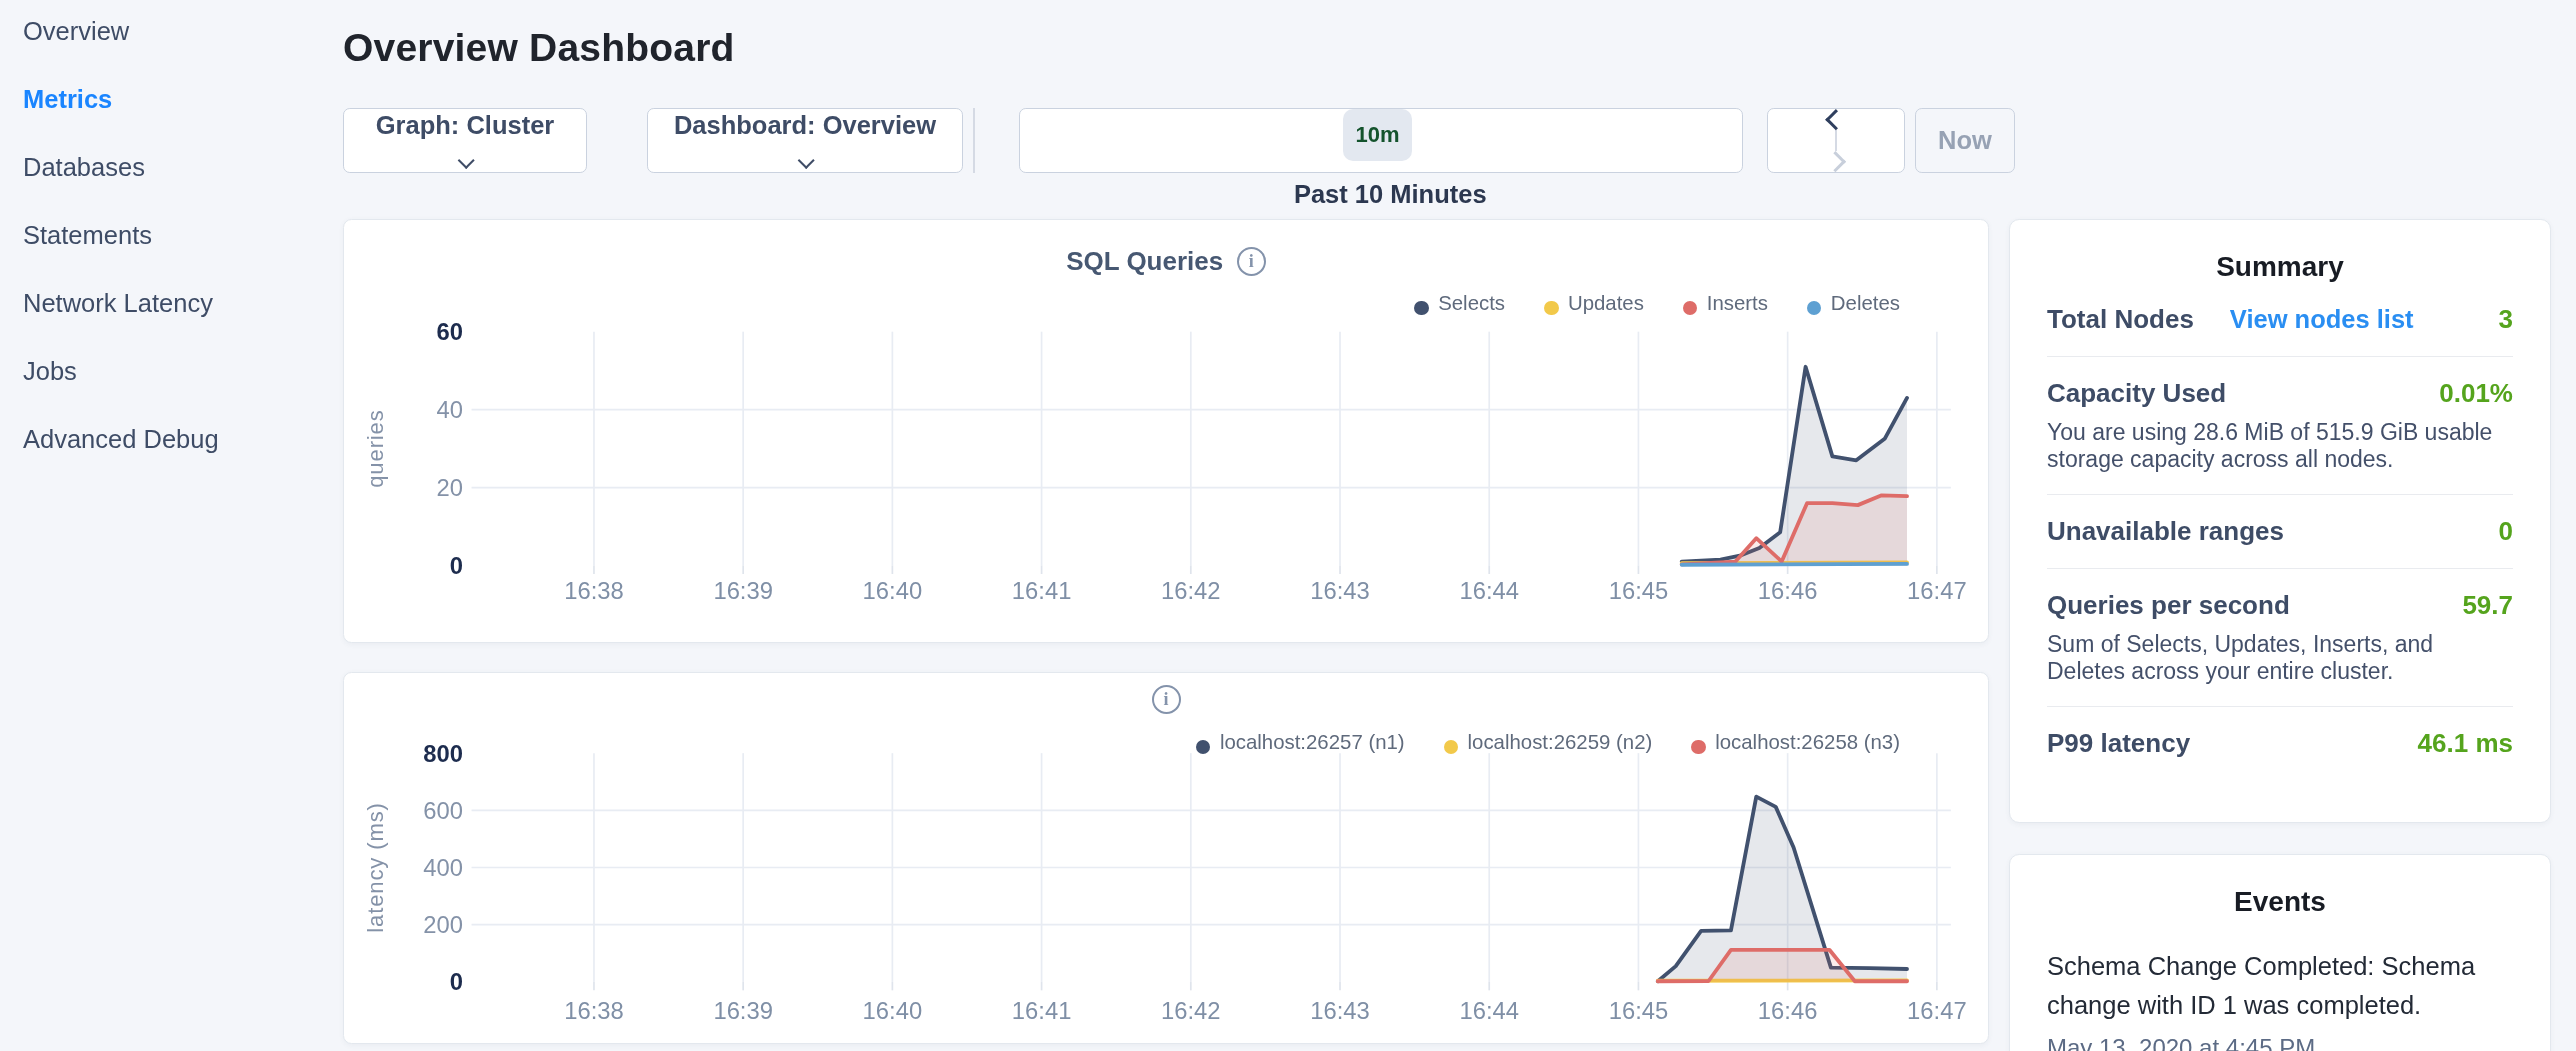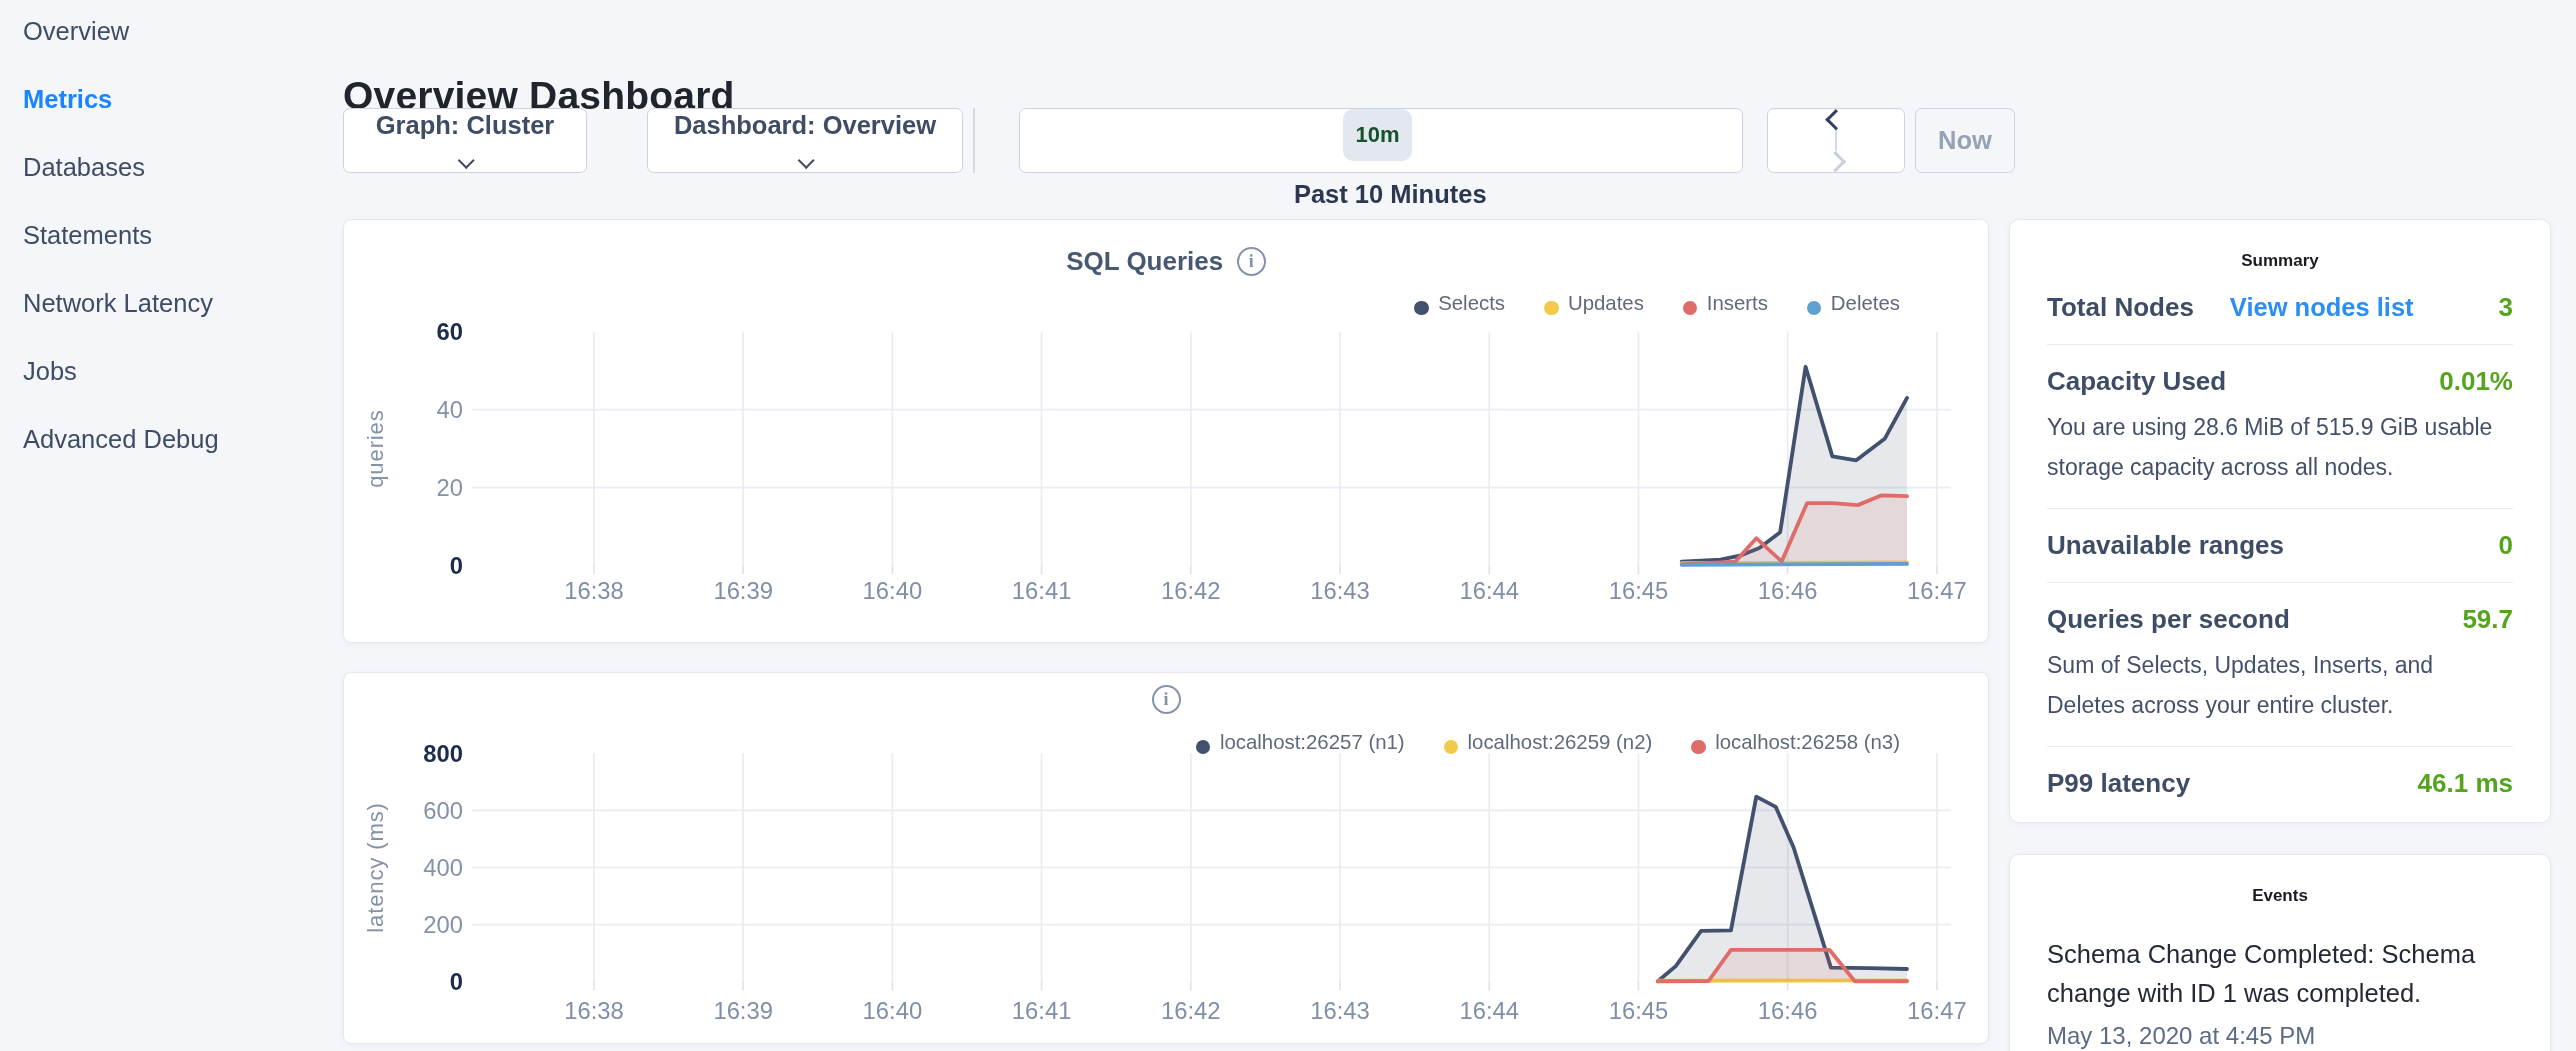--- a/index.html
+++ b/index.html
@@ -7,21 +7,21 @@
     background:#f4f6fa; font-family:"Liberation Sans", sans-serif; }
 
   
   .sidebar { position:absolute; left:23px; top:-2.6px; }
   .nav-item { height:68px; display:flex; align-items:center;
     font-size:25.5px; font-weight:500; color:#3e4c66; cursor:pointer; }
   .nav-item.active { color:#1a85ff; font-weight:700; }
 
   
   .page-title { position:absolute; left:343px; top:25.5px;
-    font-size:39px; font-weight:600; color:#20242c; letter-spacing:0.2px;margin-top:48px; }
+    font-size:39px; font-weight:600; color:#20242c; letter-spacing:0.2px; }
 
   
   .controls { position:absolute; left:0; top:108px; height:65px; width:100%; }
   .btn { position:absolute; height:65px; background:#fff;
     border:1.7px solid #cad2df; border-radius:6.8px;
     display:flex; align-items:center; justify-content:center; gap:18.7px;
     font-size:25.5px; font-weight:700; color:#3e4c66; cursor:pointer;flex-direction:column; }
   .chev { display:inline-block; width:12px; height:12px;
     border-right:2.6px solid currentColor; border-bottom:2.6px solid currentColor; }
   .chev.down  { transform:rotate(45deg) translate(-1.7px,-3.4px); }
@@ -65,29 +65,29 @@
   .legend-dot { width:14.5px; height:14.5px; border-radius:50%; }
   .legend-label { font-size:20.4px; color:#5f6a7c; }
   .plot-svg { position:absolute; left:0; top:0; pointer-events:none; }
 
   
   .side-card { position:absolute; left:2009px; width:542px; background:#fff;
     border:1.7px solid #e3e8ee; border-radius:10.2px;
     box-shadow:0 1.7px 5.1px rgba(60,75,100,.05); padding:31px 37px; }
   .summary-card { top:219px; height:604px; }
   .events-card  { top:854px; height:255px; }
-  .panel-title { text-align:center; font-size:17px; font-weight:700; color:#181c24; }
+  .panel-title { text-align:center; font-size:28px; font-weight:700; color:#181c24; }
   .ssec { padding:21px 0; }
   .ssec + .ssec { border-top:1.7px solid #e9ebef; }
   .summary-card .ssec:first-of-type { margin-top:18.7px; }
   .srow { display:flex; align-items:baseline;gap:12px; }
   .srow .lbl { font-size:26px; font-weight:700; color:#3e4c66; }
   .srow .lnk { font-size:25.5px; font-weight:600; color:#2a8ef2; margin-left:24px; cursor:pointer; }
   .srow .val { margin-left:auto; font-size:26px; font-weight:700; color:#55a41d; white-space:nowrap; }
-  .sdesc { margin-top:10.2px; font-size:23px; line-height:40px; color:#44506a; }
+  .sdesc { margin-top:10.2px; font-size:23px; line-height:27px; color:#44506a; }
   .event-item { margin-top:29px; }
   .event-text { font-size:25.5px; line-height:39px; color:#232a36; }
   .event-time { margin-top:8.5px; font-size:24px; color:#5c6b85; }
 </style>
 </head>
 <body>
 
 <nav class="sidebar">
   <div class="nav-item">
       <span>Overview</span>

